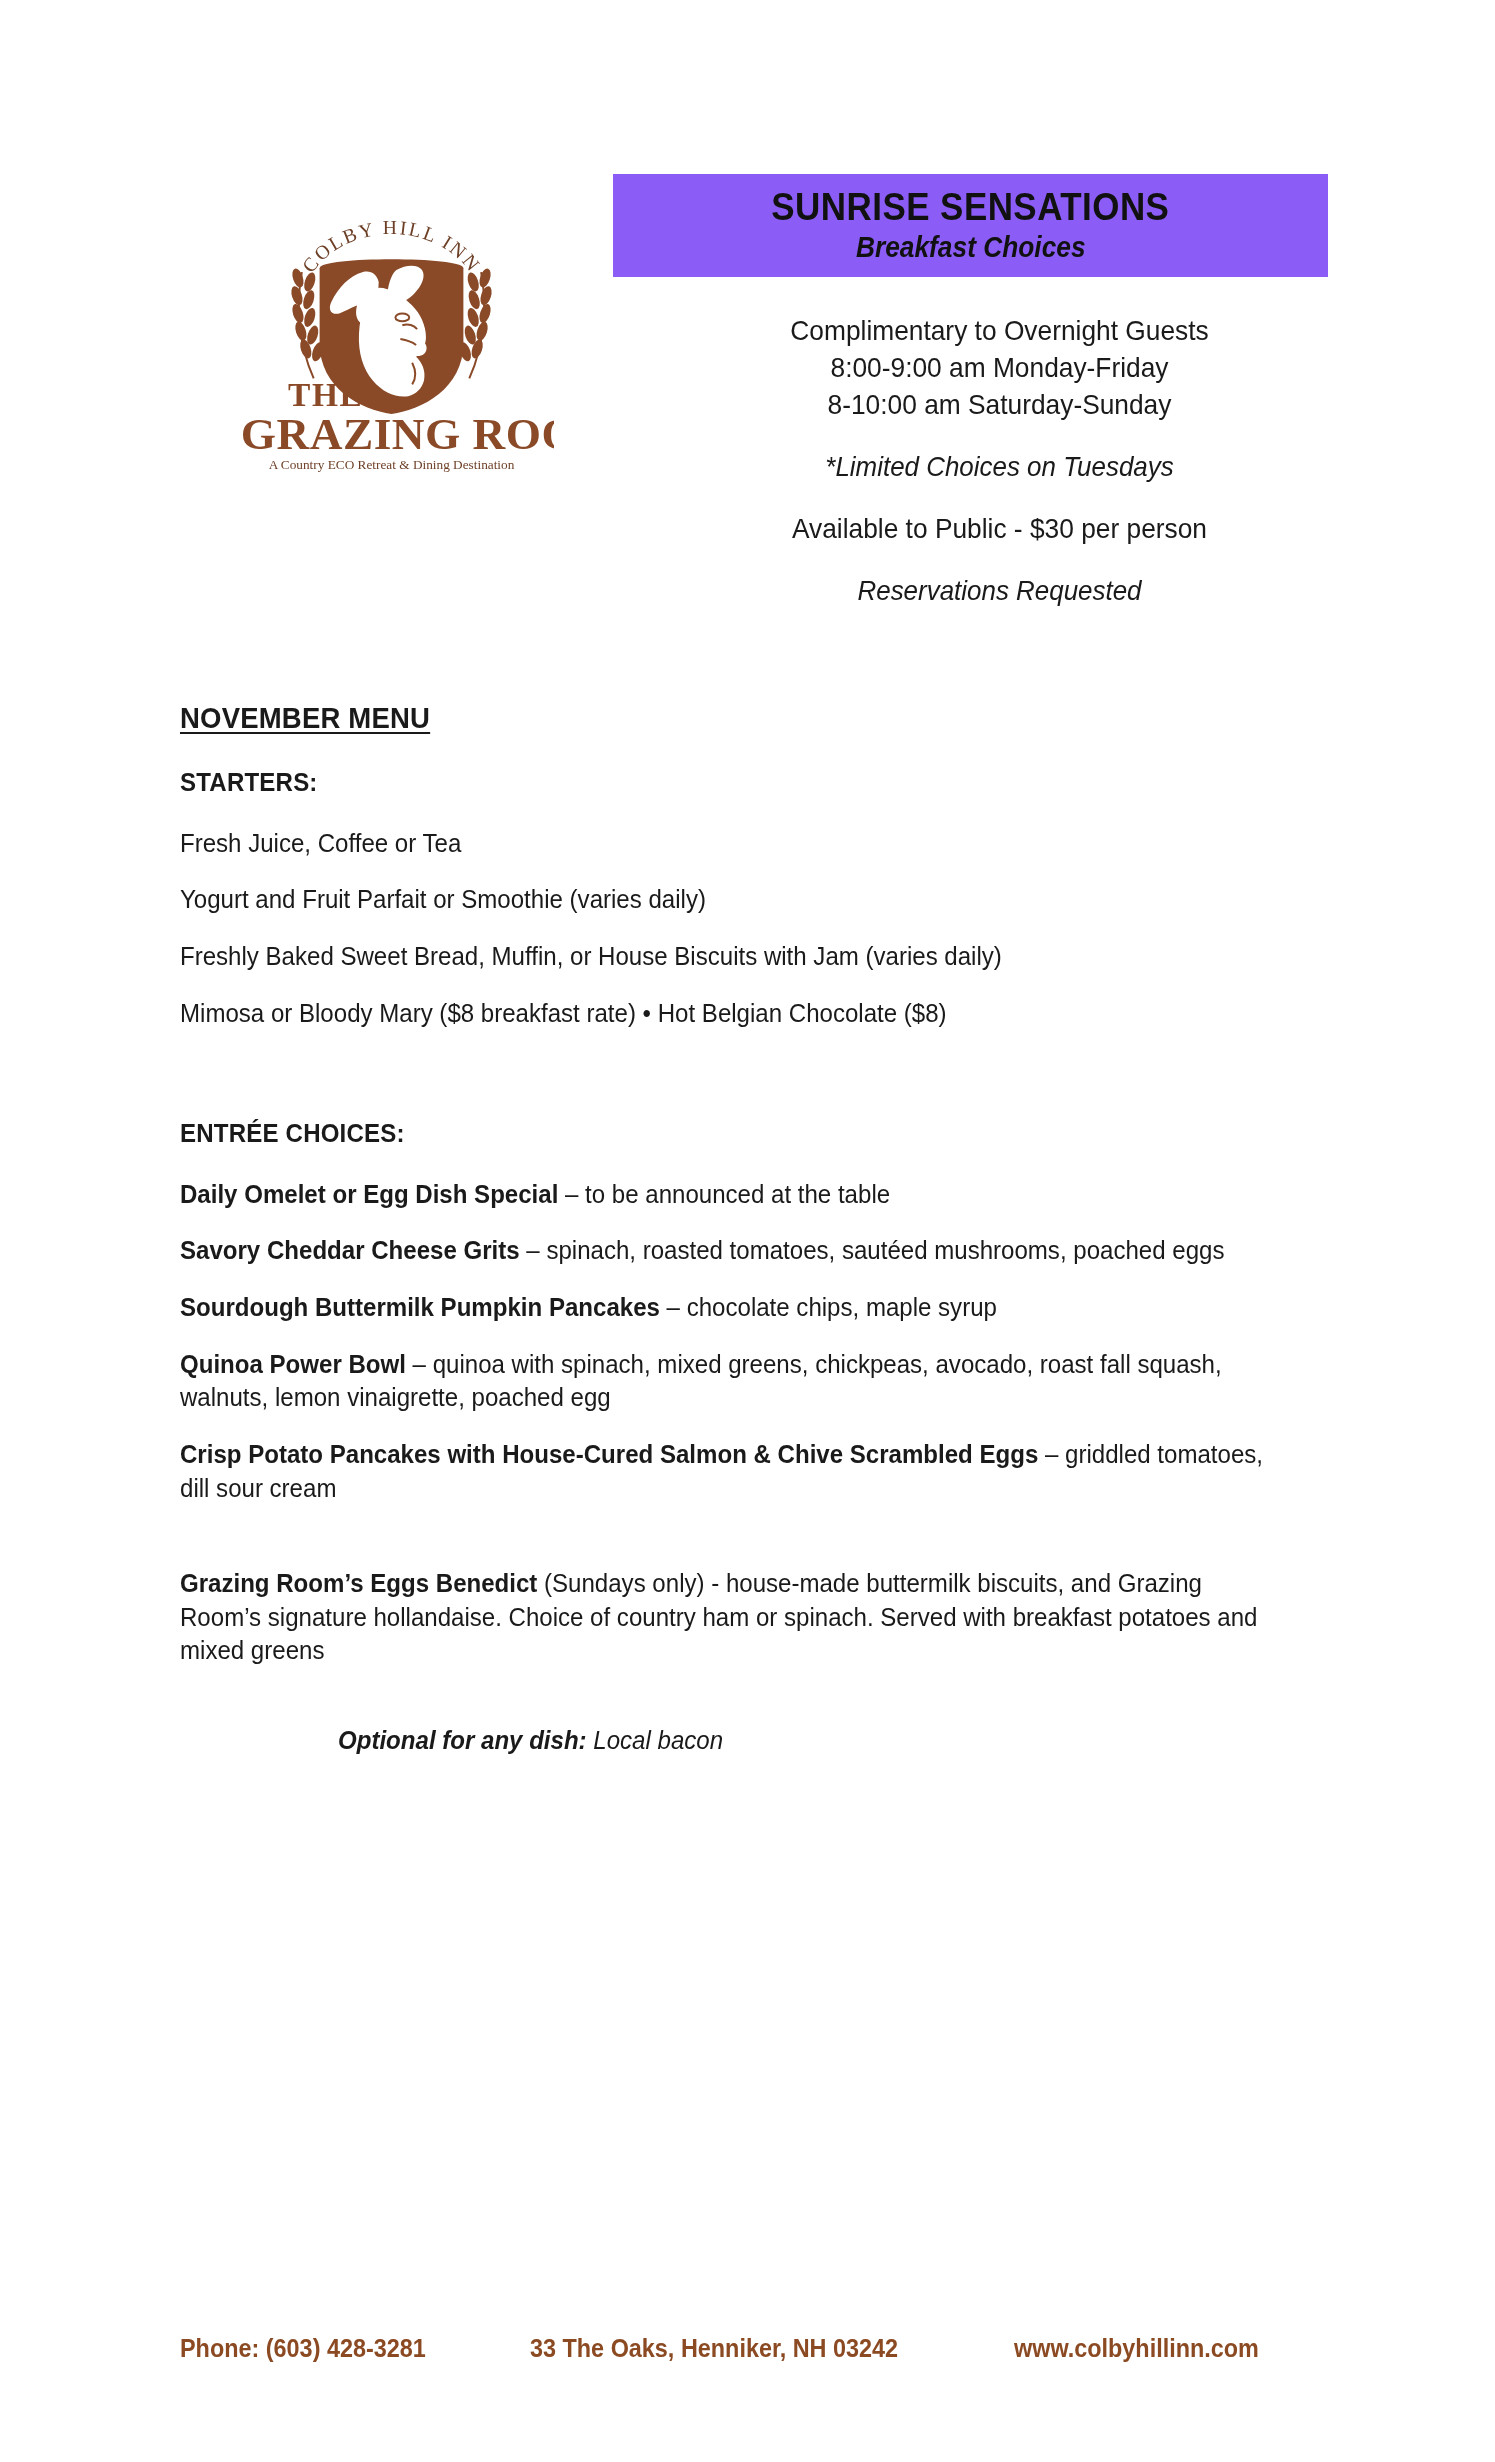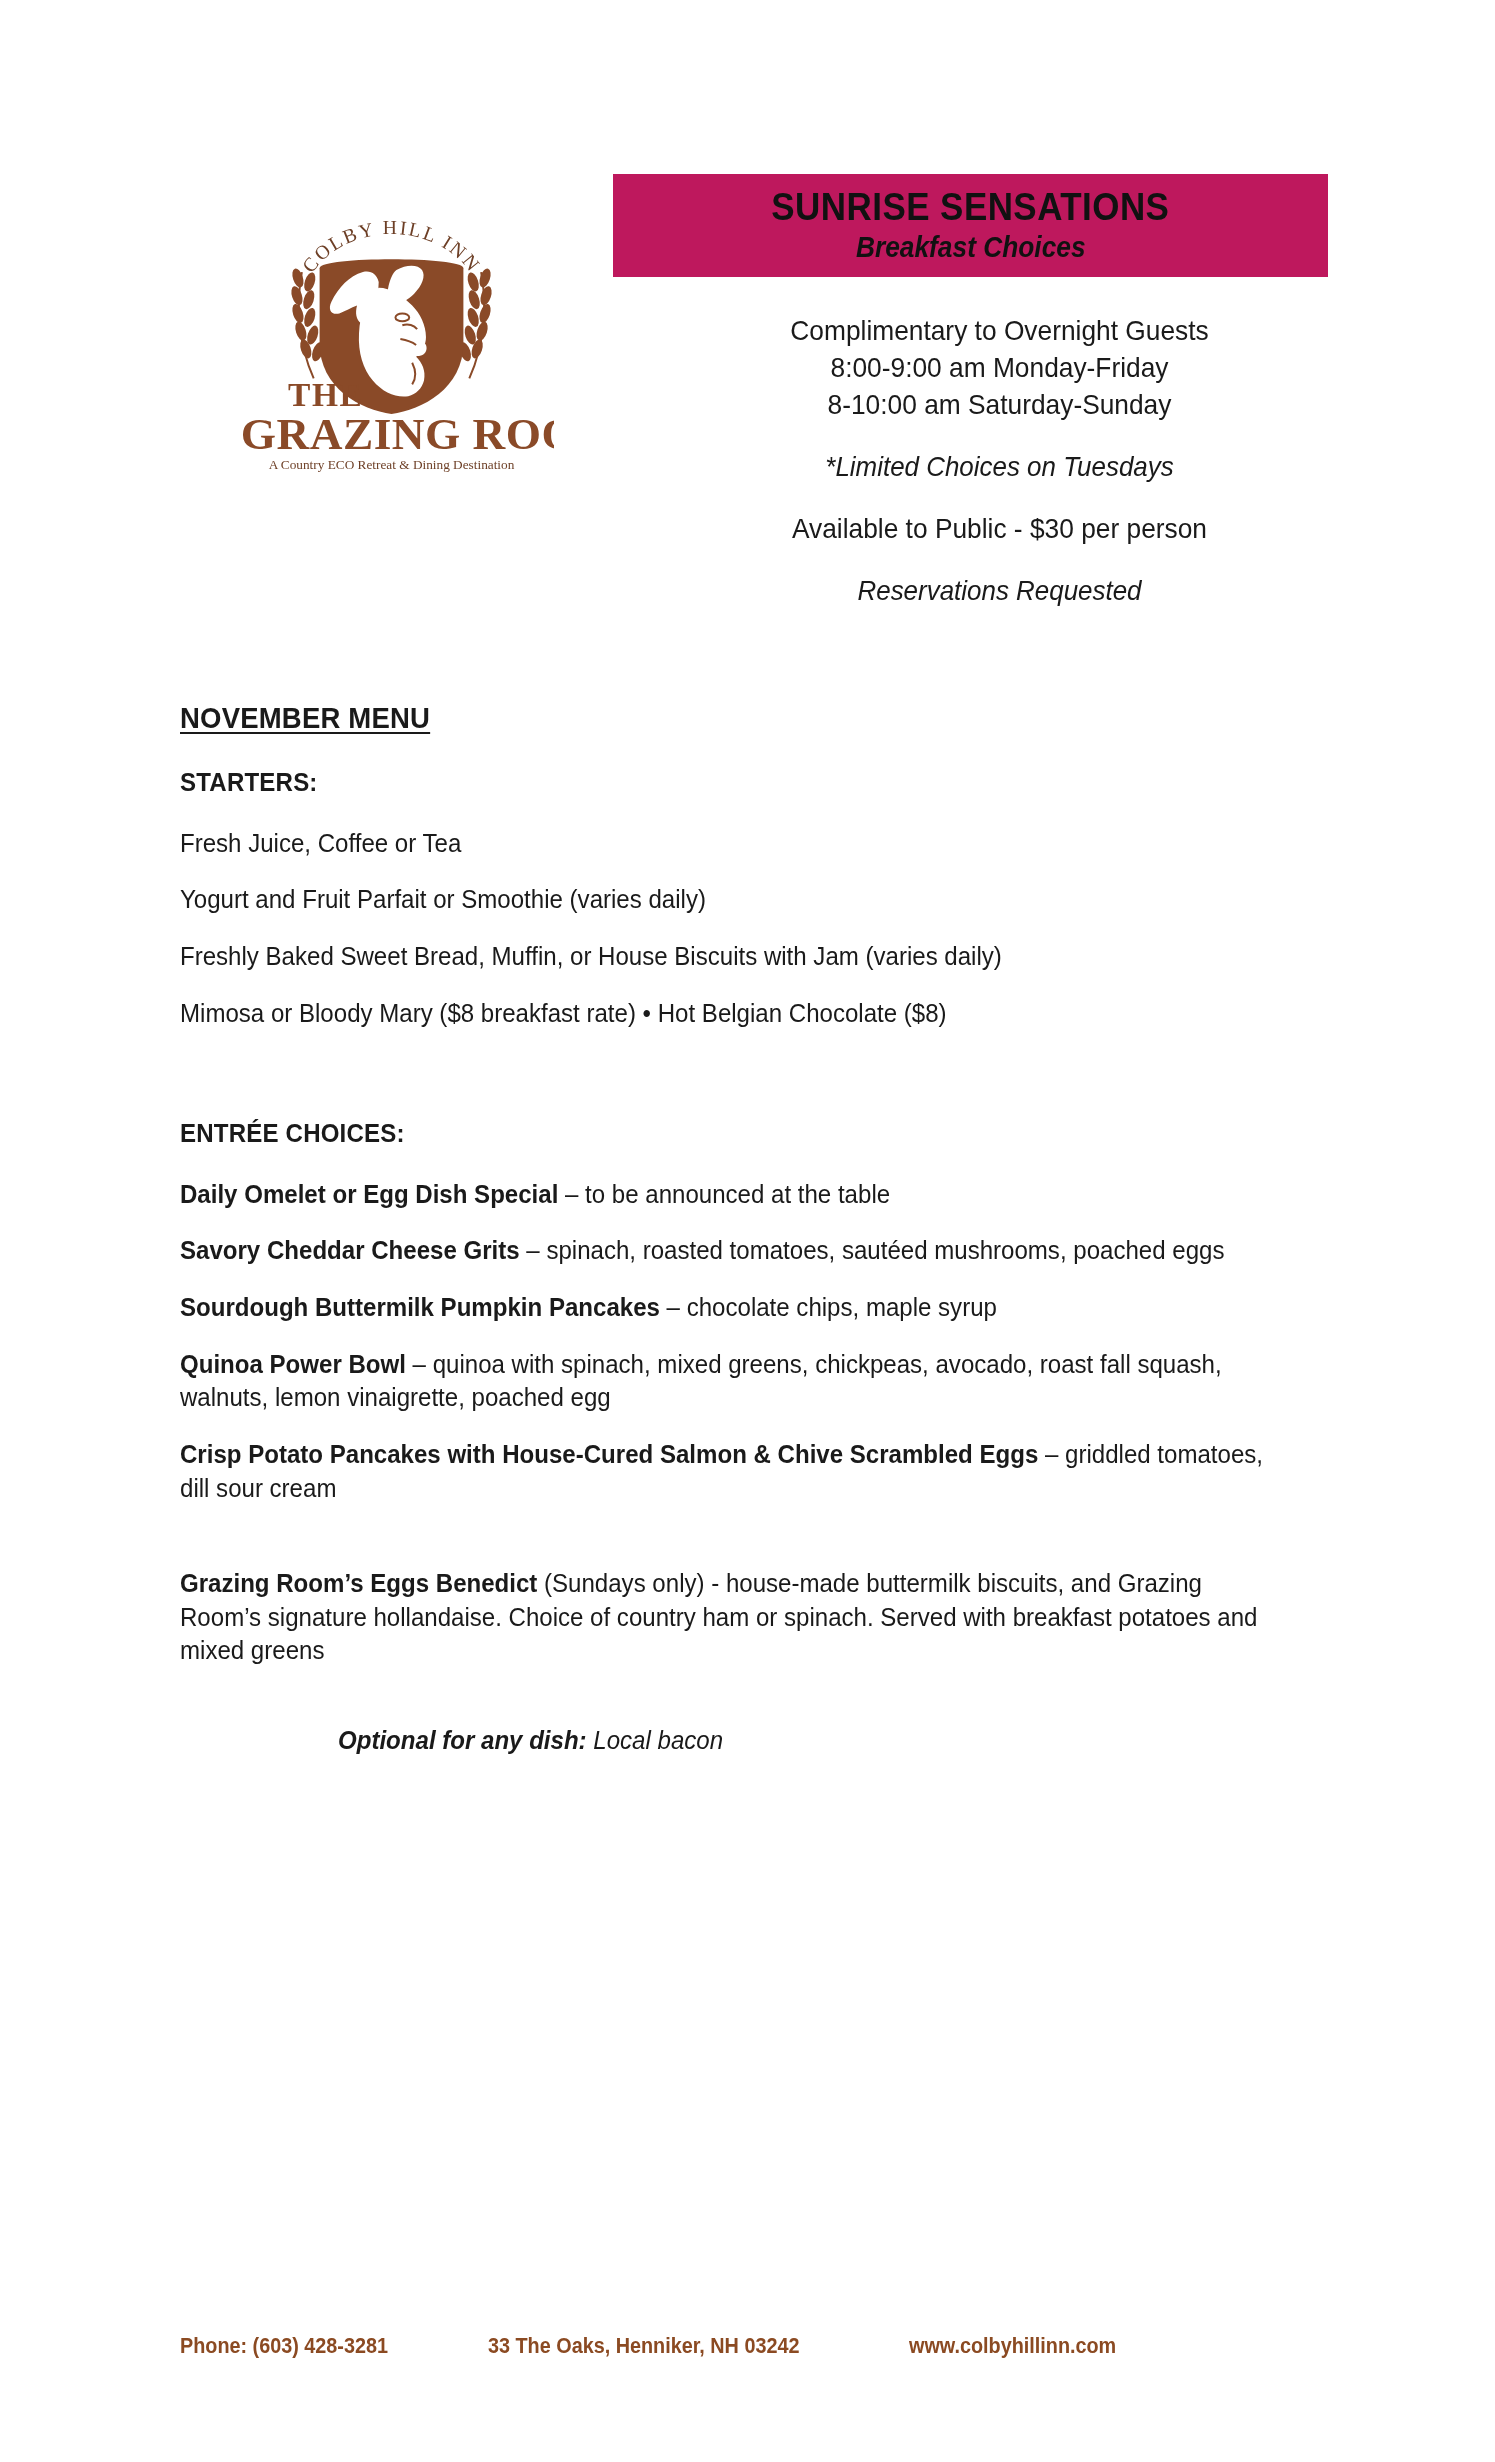--- a/index.html
+++ b/index.html
@@ -33,21 +33,21 @@
     height: 296px;
   }
   .logo-svg { display:block; width: 325px; height: 296px; }
 
   .banner {
     position: absolute;
     left: 613px;
     top: 174px;
     width: 715px;
     height: 103px;
-    background: #be185d;
+    background: #8b5cf6;
     display: flex;
     flex-direction: column;
     align-items: center;
     justify-content: center;
   }
   .banner-title {
     font-size: 38px;
     font-weight: bold;
     letter-spacing: 0.5px;
     color: #111;
@@ -139,21 +139,21 @@
 
   
   .footer {
     position: absolute;
     left: 0;
     top: 2333px;
     width: 1495px;
     display: flex;
     justify-content: flex-start;
     color: #8B4A22;
-    font-size: 22px;
+    font-size: 26px;
     font-weight: bold;
   }
   .footer-cell { transform: scaleX(0.9); transform-origin: left center; }
   .f1 { margin-left: 180px; }
   .f2 { margin-left: 77px; }
   .f3 { margin-left: 75px; }
 </style>
 </head>
 <body>
 

